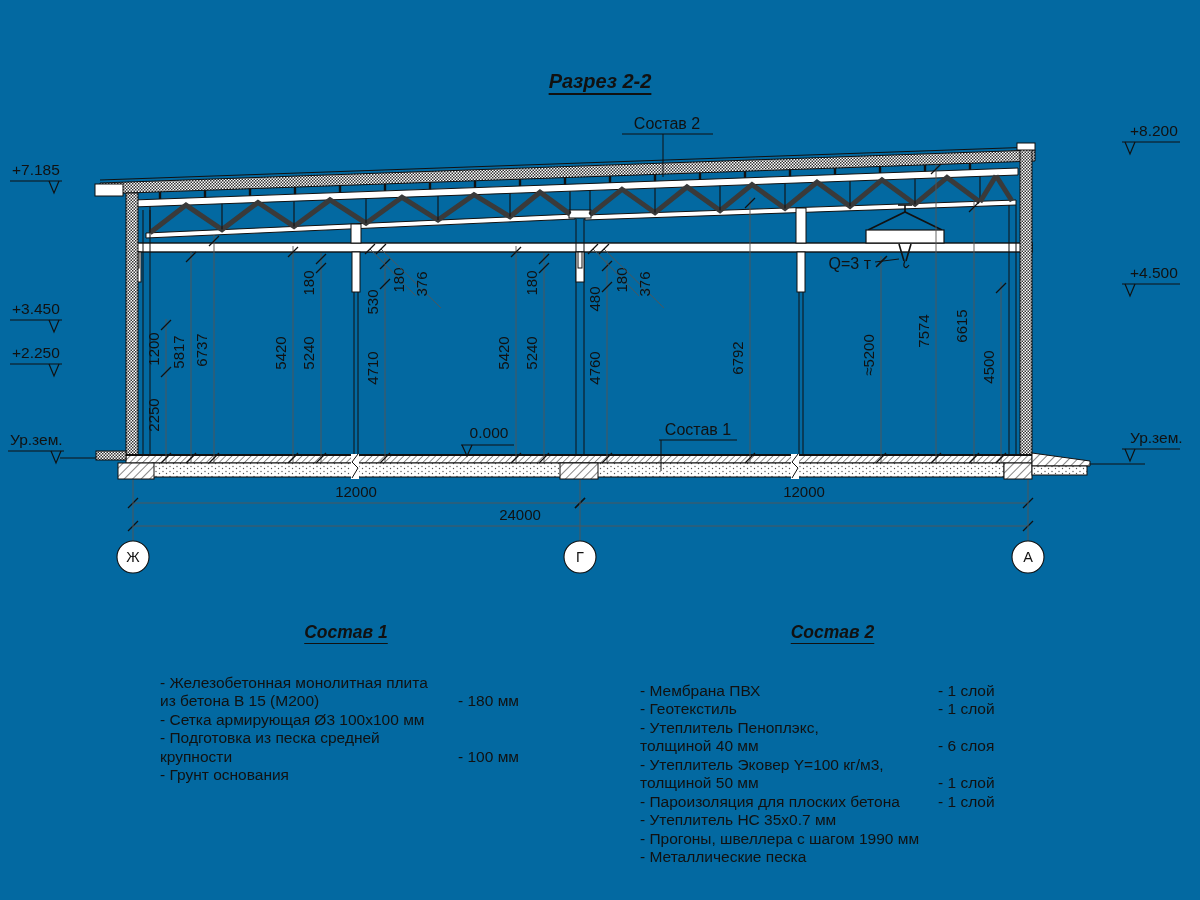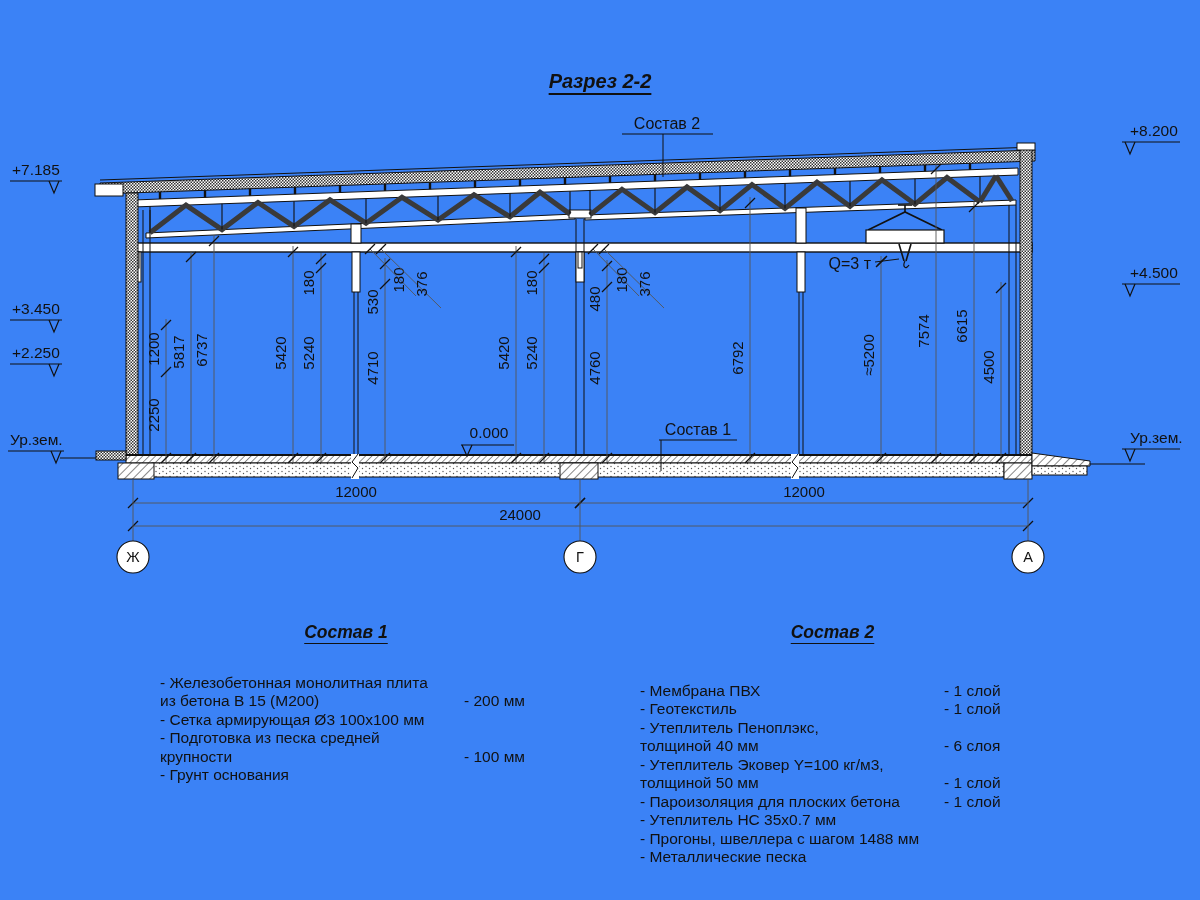--- a/index.html
+++ b/index.html
@@ -1,29 +1,29 @@
 <!DOCTYPE html>
 <html><head>
 <meta charset="utf-8">
 <style>
   html,body{margin:0;padding:0;background:#fff;}
-  #stage{position:relative;width:1200px;height:900px;background:#3b82f6;overflow:hidden;
+  #stage{position:relative;width:1200px;height:900px;background:#0369a1;overflow:hidden;
          font-family:"Liberation Sans",sans-serif;color:#111;}
   #draw{position:absolute;left:0;top:0;}
   .main-title{position:absolute;left:450px;top:70px;width:300px;text-align:center;
 :     font-size:20px;font-style:italic;}
   .main-title{position:absolute;left:450px;top:70px;width:300px;text-align:center;
      font-size:20px;font-style:italic;text-decoration:underline;text-underline-offset:5px;font-weight:600;}
   .spec{position:absolute;font-size:15.5px;line-height:18.5px;}
   #spec1{left:160px;top:623px;width:372px;}
   #spec2{left:640px;top:623px;width:385px;}
   .spec-title{text-align:center;font-style:italic;font-weight:600;font-size:17.5px;
      text-decoration:underline;text-underline-offset:5px;margin-bottom:32px;}
   #spec2 .spec-title{margin-bottom:40px;}
-  .spec-item{display:flex;gap:6px;}
+  .spec-item{display:flex;}
   .spec-item .nm{flex:0 0 298px;white-space:pre-line;}
   .spec-item .val{align-self:flex-end;white-space:nowrap;}
   svg text{font-family:"Liberation Sans",sans-serif;fill:#111;}
 </style>
 </head>
 <body>
 
 <div id="stage">
 
   <div class="main-title">Разрез 2-2</div>
@@ -315,21 +315,21 @@
         <line x1="877" y1="266" x2="887" y2="256" stroke="#111" stroke-width="1.3"></line>
       </g>
   </svg>
 
   <div id="spec1" class="spec">
     <div class="spec-title">Состав 1</div>
     <div class="spec-items">
         <div class="spec-item">
           <div class="nm">- Железобетонная  монолитная плита
   из бетона В 15 (М200)</div>
-          <div class="val">- 200 мм</div>
+          <div class="val">- 180 мм</div>
         </div>
         <div class="spec-item">
           <div class="nm">- Сетка армирующая Ø3 100х100 мм</div>
           <div class="val"></div>
         </div>
         <div class="spec-item">
           <div class="nm">- Подготовка из песка средней
   крупности</div>
           <div class="val">- 100 мм</div>
         </div>
@@ -363,21 +363,21 @@
         </div>
         <div class="spec-item">
           <div class="nm">- Пароизоляция для плоских бетона</div>
           <div class="val">- 1 слой</div>
         </div>
         <div class="spec-item">
           <div class="nm">- Утеплитель НС 35х0.7 мм</div>
           <div class="val"></div>
         </div>
         <div class="spec-item">
-          <div class="nm">- Прогоны, швеллера с шагом 1488 мм</div>
+          <div class="nm">- Прогоны, швеллера с шагом 1990 мм</div>
           <div class="val"></div>
         </div>
         <div class="spec-item">
           <div class="nm">- Металлические песка</div>
           <div class="val"></div>
         </div>
       </div>
   </div>
 
 </div>

